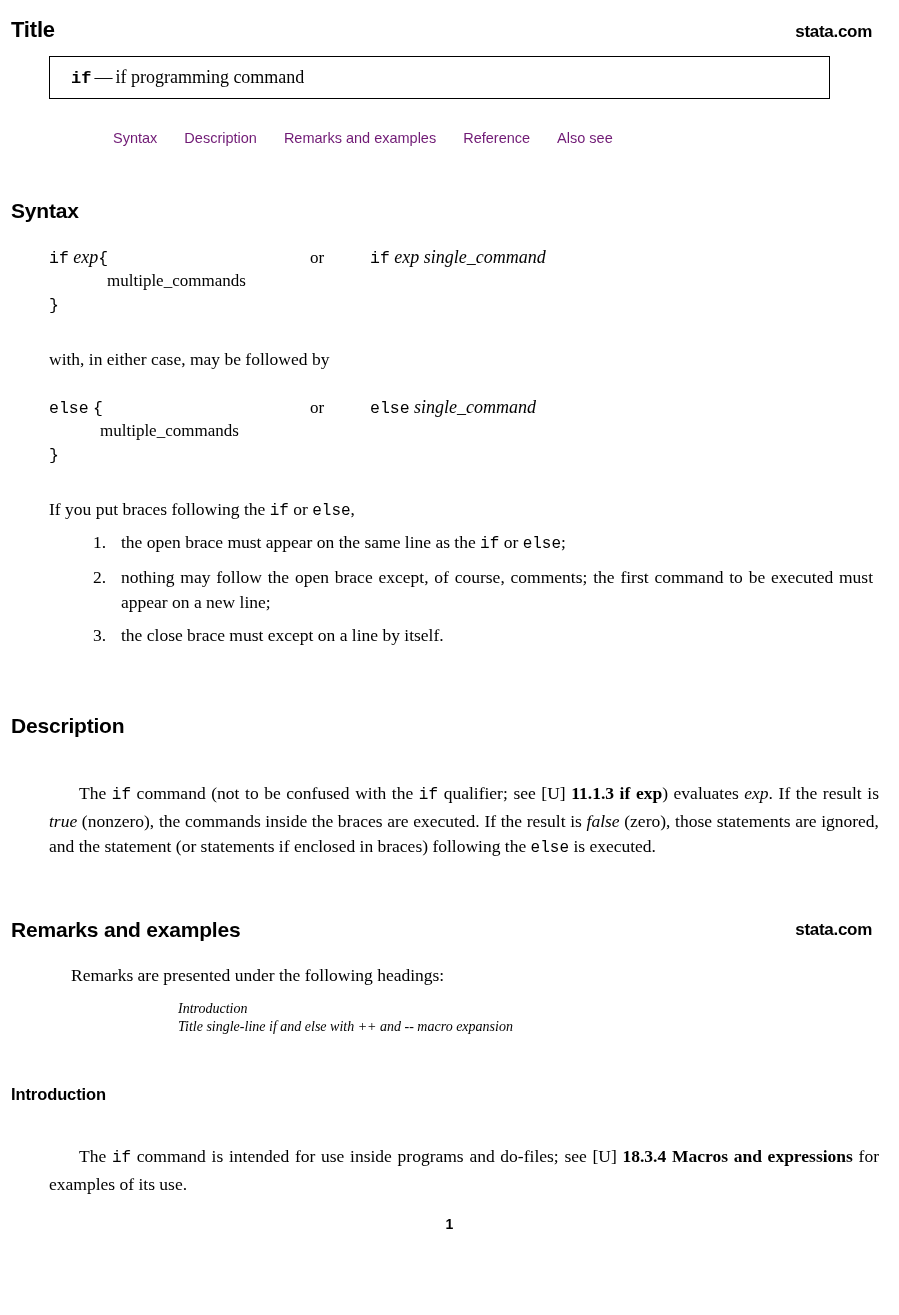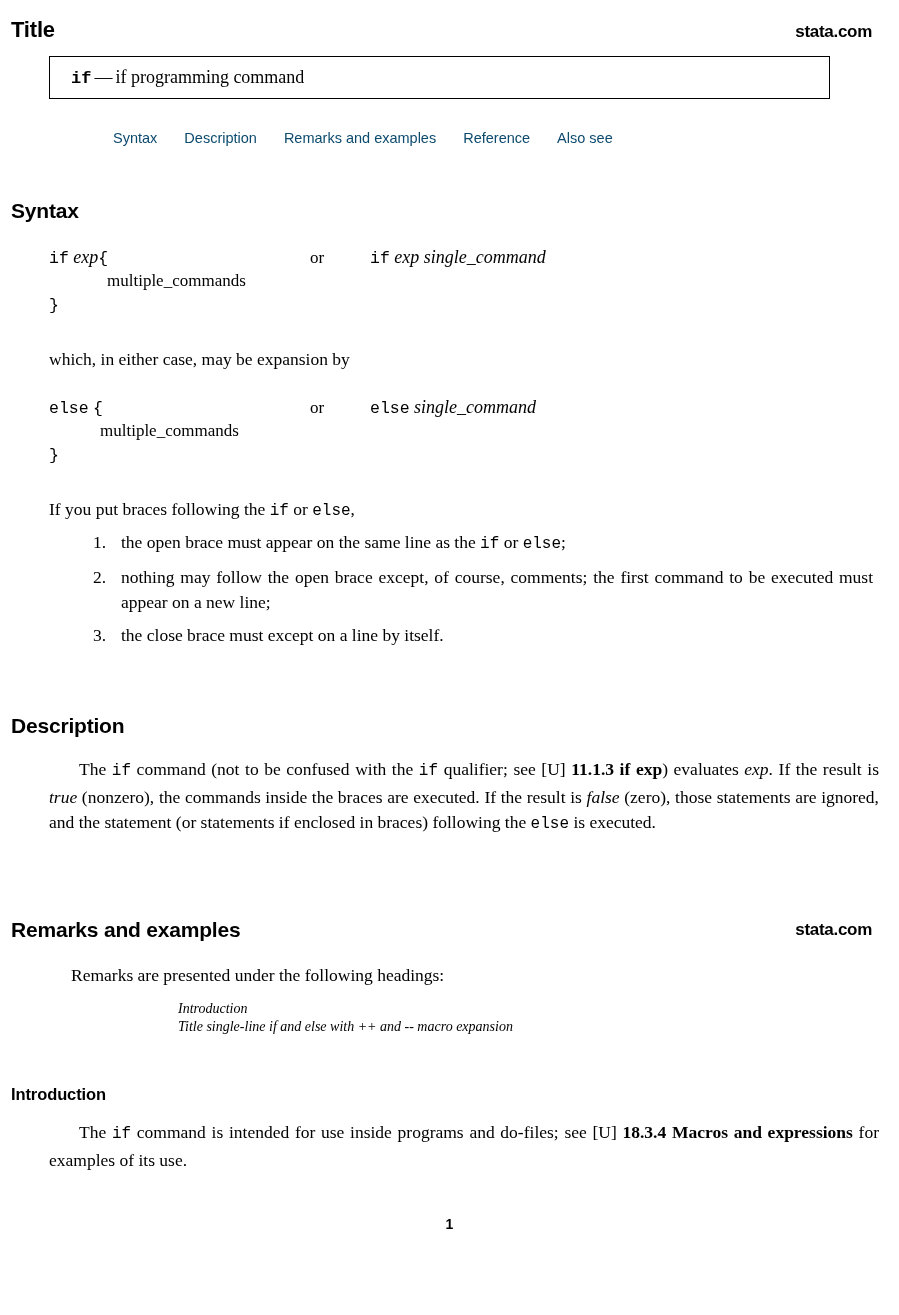--- a/index.html
+++ b/index.html
@@ -70,21 +70,21 @@
   .emdash { padding: 0 3px; }
 
   
   .navrow {
     position: absolute;
     left: 113px;
     top: 130px;
     width: 700px;
     font-family: "Liberation Sans", sans-serif;
     font-size: 14.5px;
-    color: #0c4a6e;
+    color: #701a75;
     white-space: nowrap;
   }
   .navrow .nav-item { display: inline-block; }
   .nav-gap-1 { display: inline-block; width: 27px; }
   .nav-gap-2 { display: inline-block; width: 27px; }
   .nav-gap-3 { display: inline-block; width: 27px; }
   .nav-gap-4 { display: inline-block; width: 27px; }
 
   
   .sec-h {
@@ -124,20 +124,21 @@
     position: absolute;
     font-size: 17px;
   }
 
   
   .para {
     position: absolute;
     font-size: 17.5px;
     line-height: 25.5px;
     text-align: justify;
+    margin-top: 24px;
   }
   .para .mono { font-family: "Liberation Mono", monospace; font-size: 16px; }
   .para .ital { font-style: italic; }
   .para .bold { font-weight: bold; }
   .plain-line {
     position: absolute;
     font-size: 17.5px;
     white-space: nowrap;
   }
   .plain-line .mono { font-family: "Liberation Mono", monospace; font-size: 16px; }
@@ -214,21 +215,21 @@
   <div class="syn" style="left:370px; top:247px;">
     <span class="mono">if</span>
     <span class="ital">exp</span>
     <span class="ital">single_command</span>
   </div>
   <div class="syn ital" style="left:107px; top:271px; font-size:17px;">multiple_commands</div>
   <div class="syn" style="left:49px; top:294px;">
     <span class="mono">}</span>
   </div>
 
-  <div class="plain-line" style="left:49px; top:349px;">which, in either case, may be expansion by</div>
+  <div class="plain-line" style="left:49px; top:349px;">with, in either case, may be followed by</div>
 
   <div class="syn" style="left:49px; top:397px;">
     <span class="mono">else</span>
     <span class="mono">{</span>
   </div>
   <div class="or-col" style="left:310px; top:398px;">or</div>
   <div class="syn" style="left:370px; top:397px;">
     <span class="mono">else</span>
     <span class="ital">single_command</span>
   </div>

